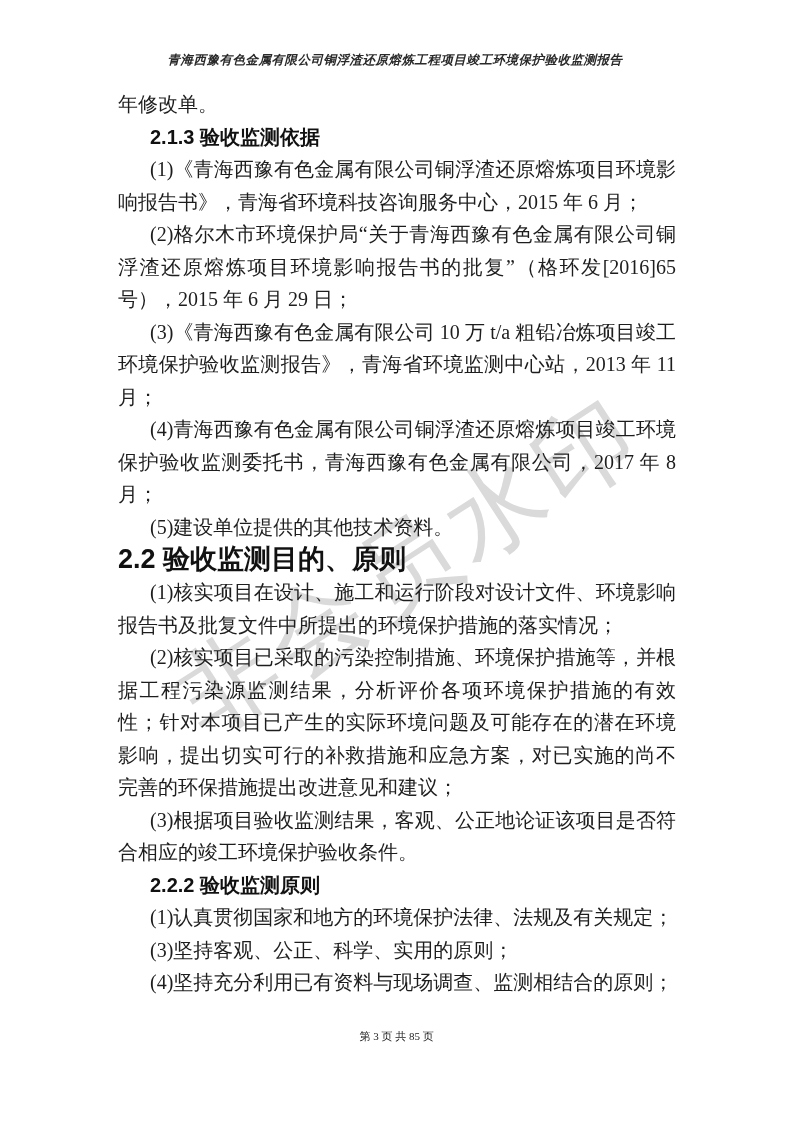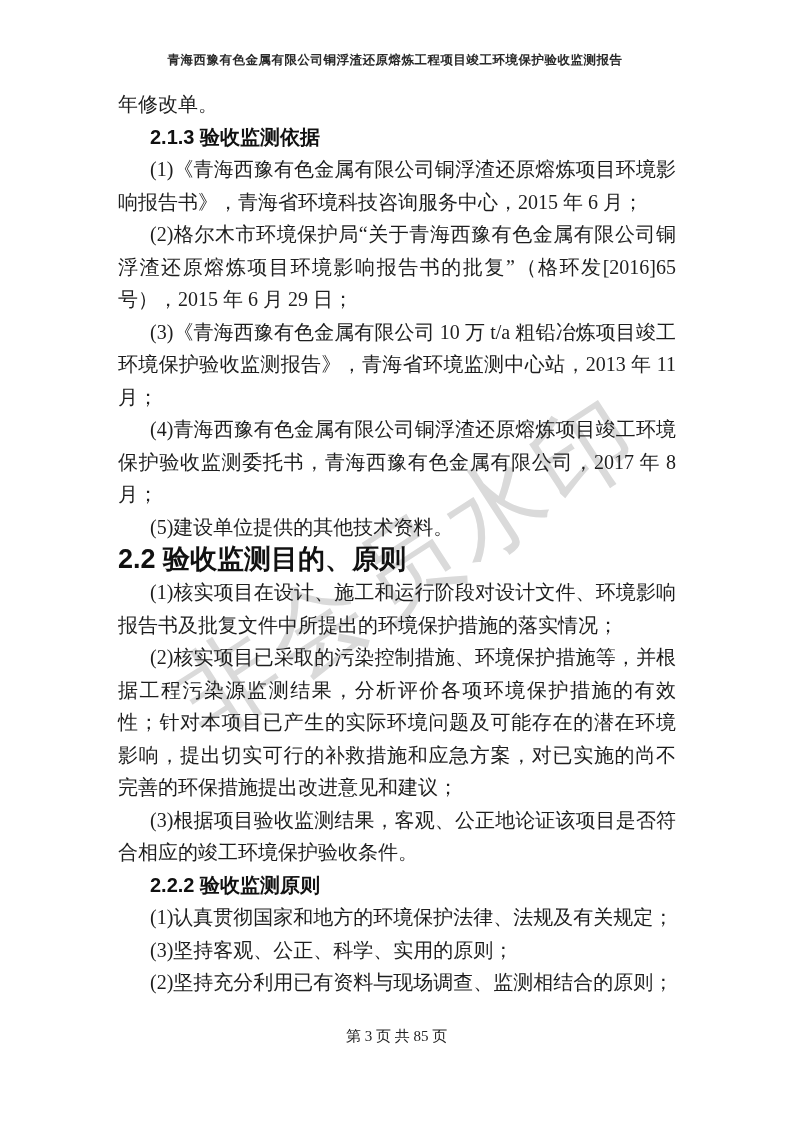--- a/index.html
+++ b/index.html
@@ -28,20 +28,21 @@
     z-index: 0;
     user-select: none;
   }
   .running-header {
     position: absolute;
     top: 52px;
     left: 100px;
     width: 590px;
     text-align: center;
     font-size: 12.5px;
+    font-style: italic;
     font-weight: bold;
     letter-spacing: 0.5px;
     color: #2a2a2a;
     z-index: 1;
     white-space: nowrap;
   }
   .content {
     position: absolute;
     left: 118px;
     top: 88px;
@@ -72,21 +73,21 @@
     font-weight: bold;
     font-family: "Liberation Sans", "DejaVu Sans", sans-serif;
     color: #111111;
   }
   .footer {
     position: absolute;
     top: 1026px;
     left: 0;
     width: 793px;
     text-align: center;
-    font-size: 15px;
+    font-size: 11px;
     line-height: 20px;
     color: #222222;
     z-index: 1;
   }
 </style>
 </head>
 <body>
 
 <div class="page">
 
@@ -102,18 +103,18 @@
     <p class="body indent">(3)《青海西豫有色金属有限公司 10 万 t/a 粗铅冶炼项目竣工环境保护验收监测报告》，青海省环境监测中心站，2013 年 11 月；</p>
     <p class="body indent">(4)青海西豫有色金属有限公司铜浮渣还原熔炼项目竣工环境保护验收监测委托书，青海西豫有色金属有限公司，2017 年 8 月；</p>
     <p class="body indent">(5)建设单位提供的其他技术资料。</p>
     <h1 class="sec">2.2 验收监测目的、原则</h1>
     <p class="body indent">(1)核实项目在设计、施工和运行阶段对设计文件、环境影响报告书及批复文件中所提出的环境保护措施的落实情况；</p>
     <p class="body indent">(2)核实项目已采取的污染控制措施、环境保护措施等，并根据工程污染源监测结果，分析评价各项环境保护措施的有效性；针对本项目已产生的实际环境问题及可能存在的潜在环境影响，提出切实可行的补救措施和应急方案，对已实施的尚不完善的环保措施提出改进意见和建议；</p>
     <p class="body indent">(3)根据项目验收监测结果，客观、公正地论证该项目是否符合相应的竣工环境保护验收条件。</p>
     <h3 class="sub">2.2.2 验收监测原则</h3>
     <p class="body indent">(1)认真贯彻国家和地方的环境保护法律、法规及有关规定；</p>
     <p class="body indent">(3)坚持客观、公正、科学、实用的原则；</p>
-    <p class="body indent">(2)坚持充分利用已有资料与现场调查、监测相结合的原则；</p>
+    <p class="body indent">(4)坚持充分利用已有资料与现场调查、监测相结合的原则；</p>
   </div>
 
   <div class="footer">第 3 页 共 85 页</div>
 
 </div>
 
 </body></html>

